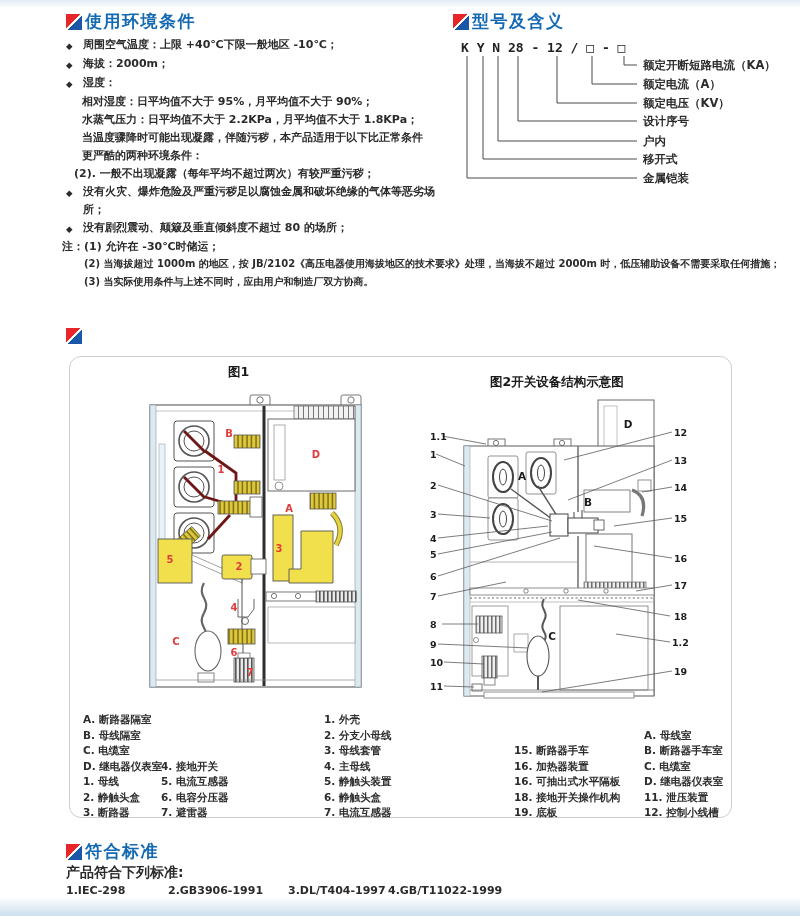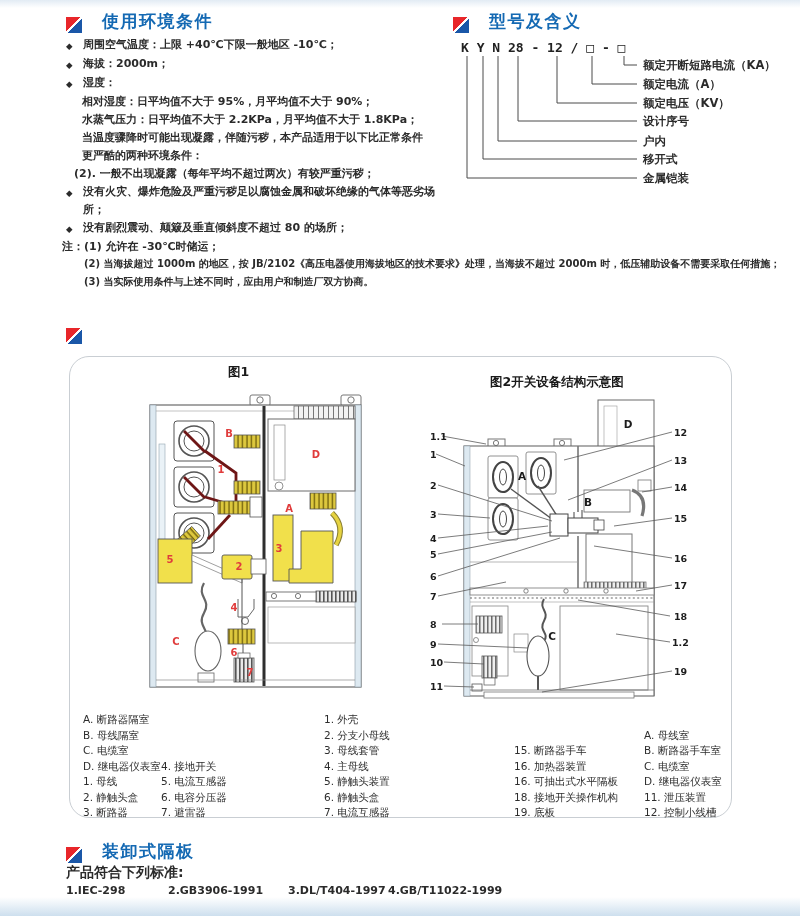--- a/index.html
+++ b/index.html
@@ -3,21 +3,21 @@
 <meta charset="utf-8">
 <style>
   *{margin:0;padding:0;box-sizing:border-box}
   html,body{background:#fff}
   body{width:800px;height:916px;position:relative;overflow:hidden;
        font-family:"DejaVu Sans",sans-serif;color:#2b2b2b}
   .fade-top{position:absolute;left:0;top:0;width:800px;height:8px;
     background:linear-gradient(180deg,#e2ebf4,rgba(255,255,255,0))}
   .fade-bottom{position:absolute;left:0;top:897px;width:800px;height:19px;
     background:linear-gradient(180deg,rgba(255,255,255,0),#cddfee)}
-  .sec-head{position:absolute;display:flex;align-items:flex-end;gap:20px}
+  .sec-head{position:absolute;display:flex;align-items:center;gap:3px}
   .sec-ico{width:16px;height:16px;flex:0 0 16px;
     background:linear-gradient(135deg,#e8262a 0 44%,#ffffff 44% 55%,#1a57a8 55% 100%)}
   .sec-title{font-size:17px;font-weight:bold;color:#1469b3;letter-spacing:1.5px;white-space:nowrap}
   
   #env{position:absolute;left:66px;top:36px;width:384px;font-size:11px;font-weight:600;line-height:18px}
   .env-row{display:flex}
   .env-row .mk{flex:0 0 17px;width:17px;font-size:8.5px;padding-top:1px}
   .env-row .mk:empty{display:none}
   .env-row[data-ind="1"]{padding-left:16px}
   .env-row[data-ind="2"]{padding-left:16px;width:362px}
@@ -25,23 +25,23 @@
   .note1{margin-left:-4px}
   .note1 .lb{flex:0 0 auto}
   #notes23{position:absolute;left:84px;top:255px;width:710px;font-size:10px;font-weight:600;line-height:18px}
   
   #model-svg{position:absolute;left:453px;top:34px}
   .mlabel{font-size:11.5px;font-weight:600;fill:#2b2b2b}
   .mcode{font-size:13px;font-weight:bold;fill:#222;font-family:"DejaVu Sans Mono",monospace}
   .mline{fill:none;stroke:#4a4a4a;stroke-width:1}
   
   .panel{position:absolute;left:69px;top:356px;width:663px;height:462px;
-    border:1.5px solid #c9ced3;border-radius:20px;background:#fff}
+    border:1.5px solid #c9ced3;border-radius:12px;background:#fff}
   .fig-cap{position:absolute;font-weight:bold;font-size:12.5px;color:#1a1a1a;white-space:nowrap}
-  .lg-col{position:absolute;font-size:10.5px;font-weight:400;line-height:15.5px;color:#2d2d2d;white-space:nowrap}
+  .lg-col{position:absolute;font-size:10.5px;font-weight:700;line-height:15.5px;color:#2d2d2d;white-space:nowrap}
   .figsvg{position:absolute}
   .mark{font-size:10px;font-weight:bold;fill:#e03c3c;text-anchor:middle}
   .fnum{font-size:9.5px;font-weight:bold;fill:#1c1c1c}
   .flet{font-size:10.5px;font-weight:bold;fill:#1c1c1c;text-anchor:middle}
   .ldr{stroke:#5a5a5a;stroke-width:.8;fill:none}
   
   #std-intro{position:absolute;left:66px;top:864px;font-size:14px;font-weight:700}
   .std-item{position:absolute;top:884px;font-size:11px;font-weight:600;white-space:nowrap}
 </style>
 </head>
@@ -430,19 +430,19 @@
       <div class="lg">B. 断路器手车室</div>
       <div class="lg">C. 电缆室</div>
       <div class="lg">D. 继电器仪表室</div>
       <div class="lg">11. 泄压装置</div>
       <div class="lg">12. 控制小线槽</div>
     </div>
 </div>
 
 <div class="sec-head" style="left:66px;top:840px">
   <span class="sec-ico"></span>
-  <span class="sec-title">装卸式隔板</span>
+  <span class="sec-title">符合标准</span>
 </div>
 <div id="std-intro">产品符合下列标准:</div>
 <span class="std-item" style="left:66px">1.IEC-298</span>
 <span class="std-item" style="left:168px">2.GB3906-1991</span>
 <span class="std-item" style="left:288px">3.DL/T404-1997</span>
 <span class="std-item" style="left:388px">4.GB/T11022-1999</span>
 
 </body></html>

